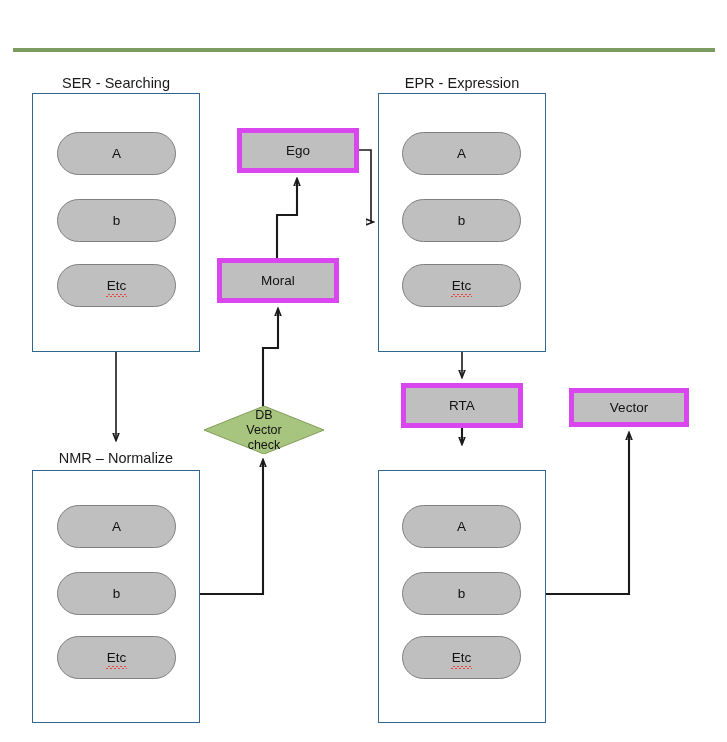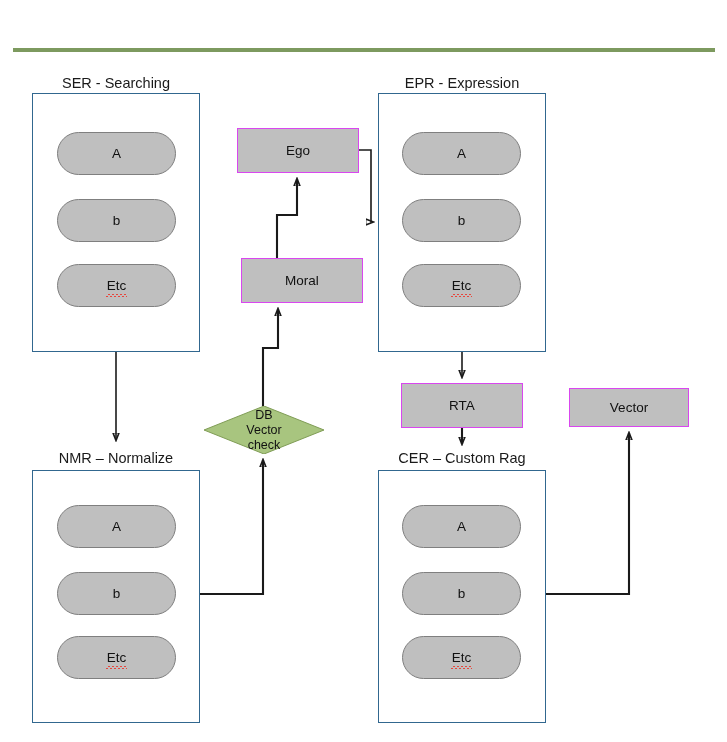--- a/index.html
+++ b/index.html
@@ -68,21 +68,21 @@
     justify-content: center;
     font-size: 13.5px;
     color: #111111;
   }
 
   
   .rect {
     position: absolute;
     box-sizing: border-box;
     background: #bfbfbf;
-    border: 1px solid #d946ef;
+    border: 5px solid #d946ef;
     display: flex;
     align-items: center;
     justify-content: center;
     font-size: 13.5px;
     color: #111111;
     text-align: right;
   }
 
   
   .diamond-wrap {
@@ -176,37 +176,36 @@
   <div class="pill" style="left:402px; top:132px; width:119px; height:43px;">
     <span>A</span>
   </div>
   <div class="pill" style="left:402px; top:199px; width:119px; height:43px;">
     <span>b</span>
   </div>
   <div class="pill" style="left:402px; top:264px; width:119px; height:43px;">
     <span class="squiggle">Etc</span>
   </div>
 
-  <div class="panel-label" style="left:378px; top:449px; width:168px;">CER – Custom Rag</div>
   <div class="panel" style="left:378px; top:470px; width:168px; height:253px;"></div>
   <div class="pill" style="left:402px; top:505px; width:119px; height:43px;">
     <span>A</span>
   </div>
   <div class="pill" style="left:402px; top:572px; width:119px; height:43px;">
     <span>b</span>
   </div>
   <div class="pill" style="left:402px; top:636px; width:119px; height:43px;">
     <span class="squiggle">Etc</span>
   </div>
 
   <div class="rect" style="left:237px; top:128px; width:122px; height:45px;">
     <span>Ego</span>
   </div>
 
-  <div class="rect" style="left:217px; top:258px; width:122px; height:45px;margin-left:24px;">
+  <div class="rect" style="left:217px; top:258px; width:122px; height:45px;">
     <span>Moral</span>
   </div>
 
   <div class="rect" style="left:401px; top:383px; width:122px; height:45px;">
     <span>RTA</span>
   </div>
 
   <div class="rect" style="left:569px; top:388px; width:120px; height:39px;">
     <span>Vector</span>
   </div>

